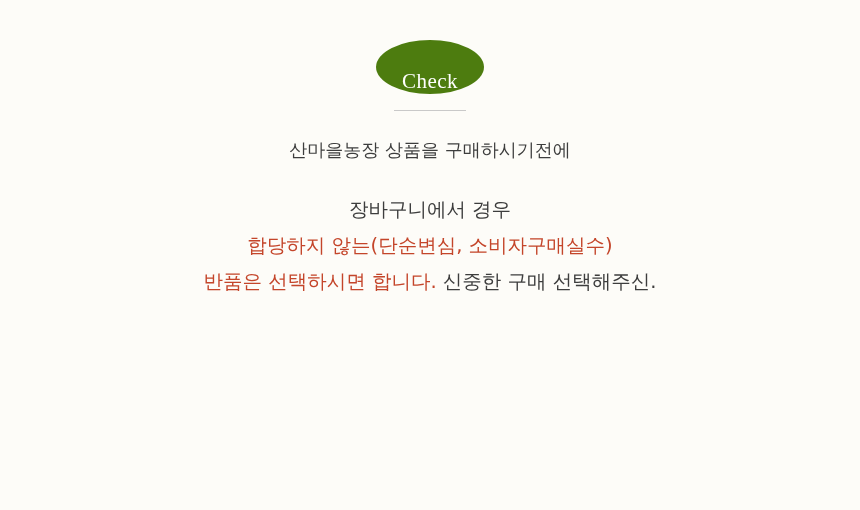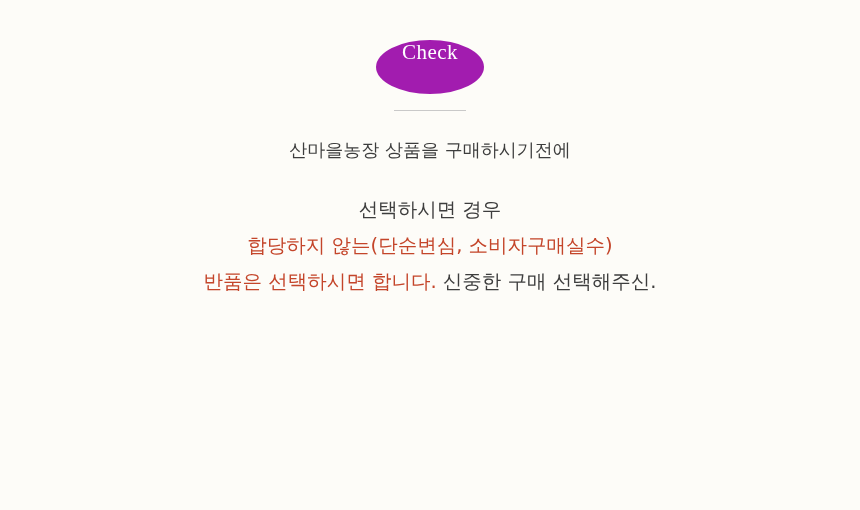--- a/index.html
+++ b/index.html
@@ -21,23 +21,23 @@
     display: flex;
     flex-direction: column;
     align-items: center;
     box-sizing: border-box;
     padding-top: 40px;
   }
   .badge {
     width: 108px;
     height: 54px;
     border-radius: 54px / 27px;
-    background: #a21caf;
+    background: #4d7c0f;
     display: flex;
-    align-items: flex-start;
+    align-items: flex-end;
     justify-content: center;
     color: #ffffff;
     font-size: 21px;
     letter-spacing: 0.5px;
     font-family: "Liberation Serif", serif;
   }
   .headline {
     margin-top: 27px;
     font-size: 31px;
     font-weight: 700;
@@ -102,18 +102,18 @@
 
   <div class="divider"></div>
 
   <div class="body-block">
     <div class="line">산마을농장 상품을 구매하시기전에</div>
   </div>
 
   <div class="gap"></div>
 
   <div class="block-two">
-    <div class="line neutral">선택하시면 경우</div>
+    <div class="line neutral">장바구니에서 경우</div>
     <div class="line warn">합당하지 않는(단순변심, 소비자구매실수)</div>
     <div class="line"><span class="warn-strong">반품은 선택하시면 합니다.</span><span class="neutral"> 신중한 구매 선택해주신.</span></div>
   </div>
 
 </div>
 
 </body></html>

